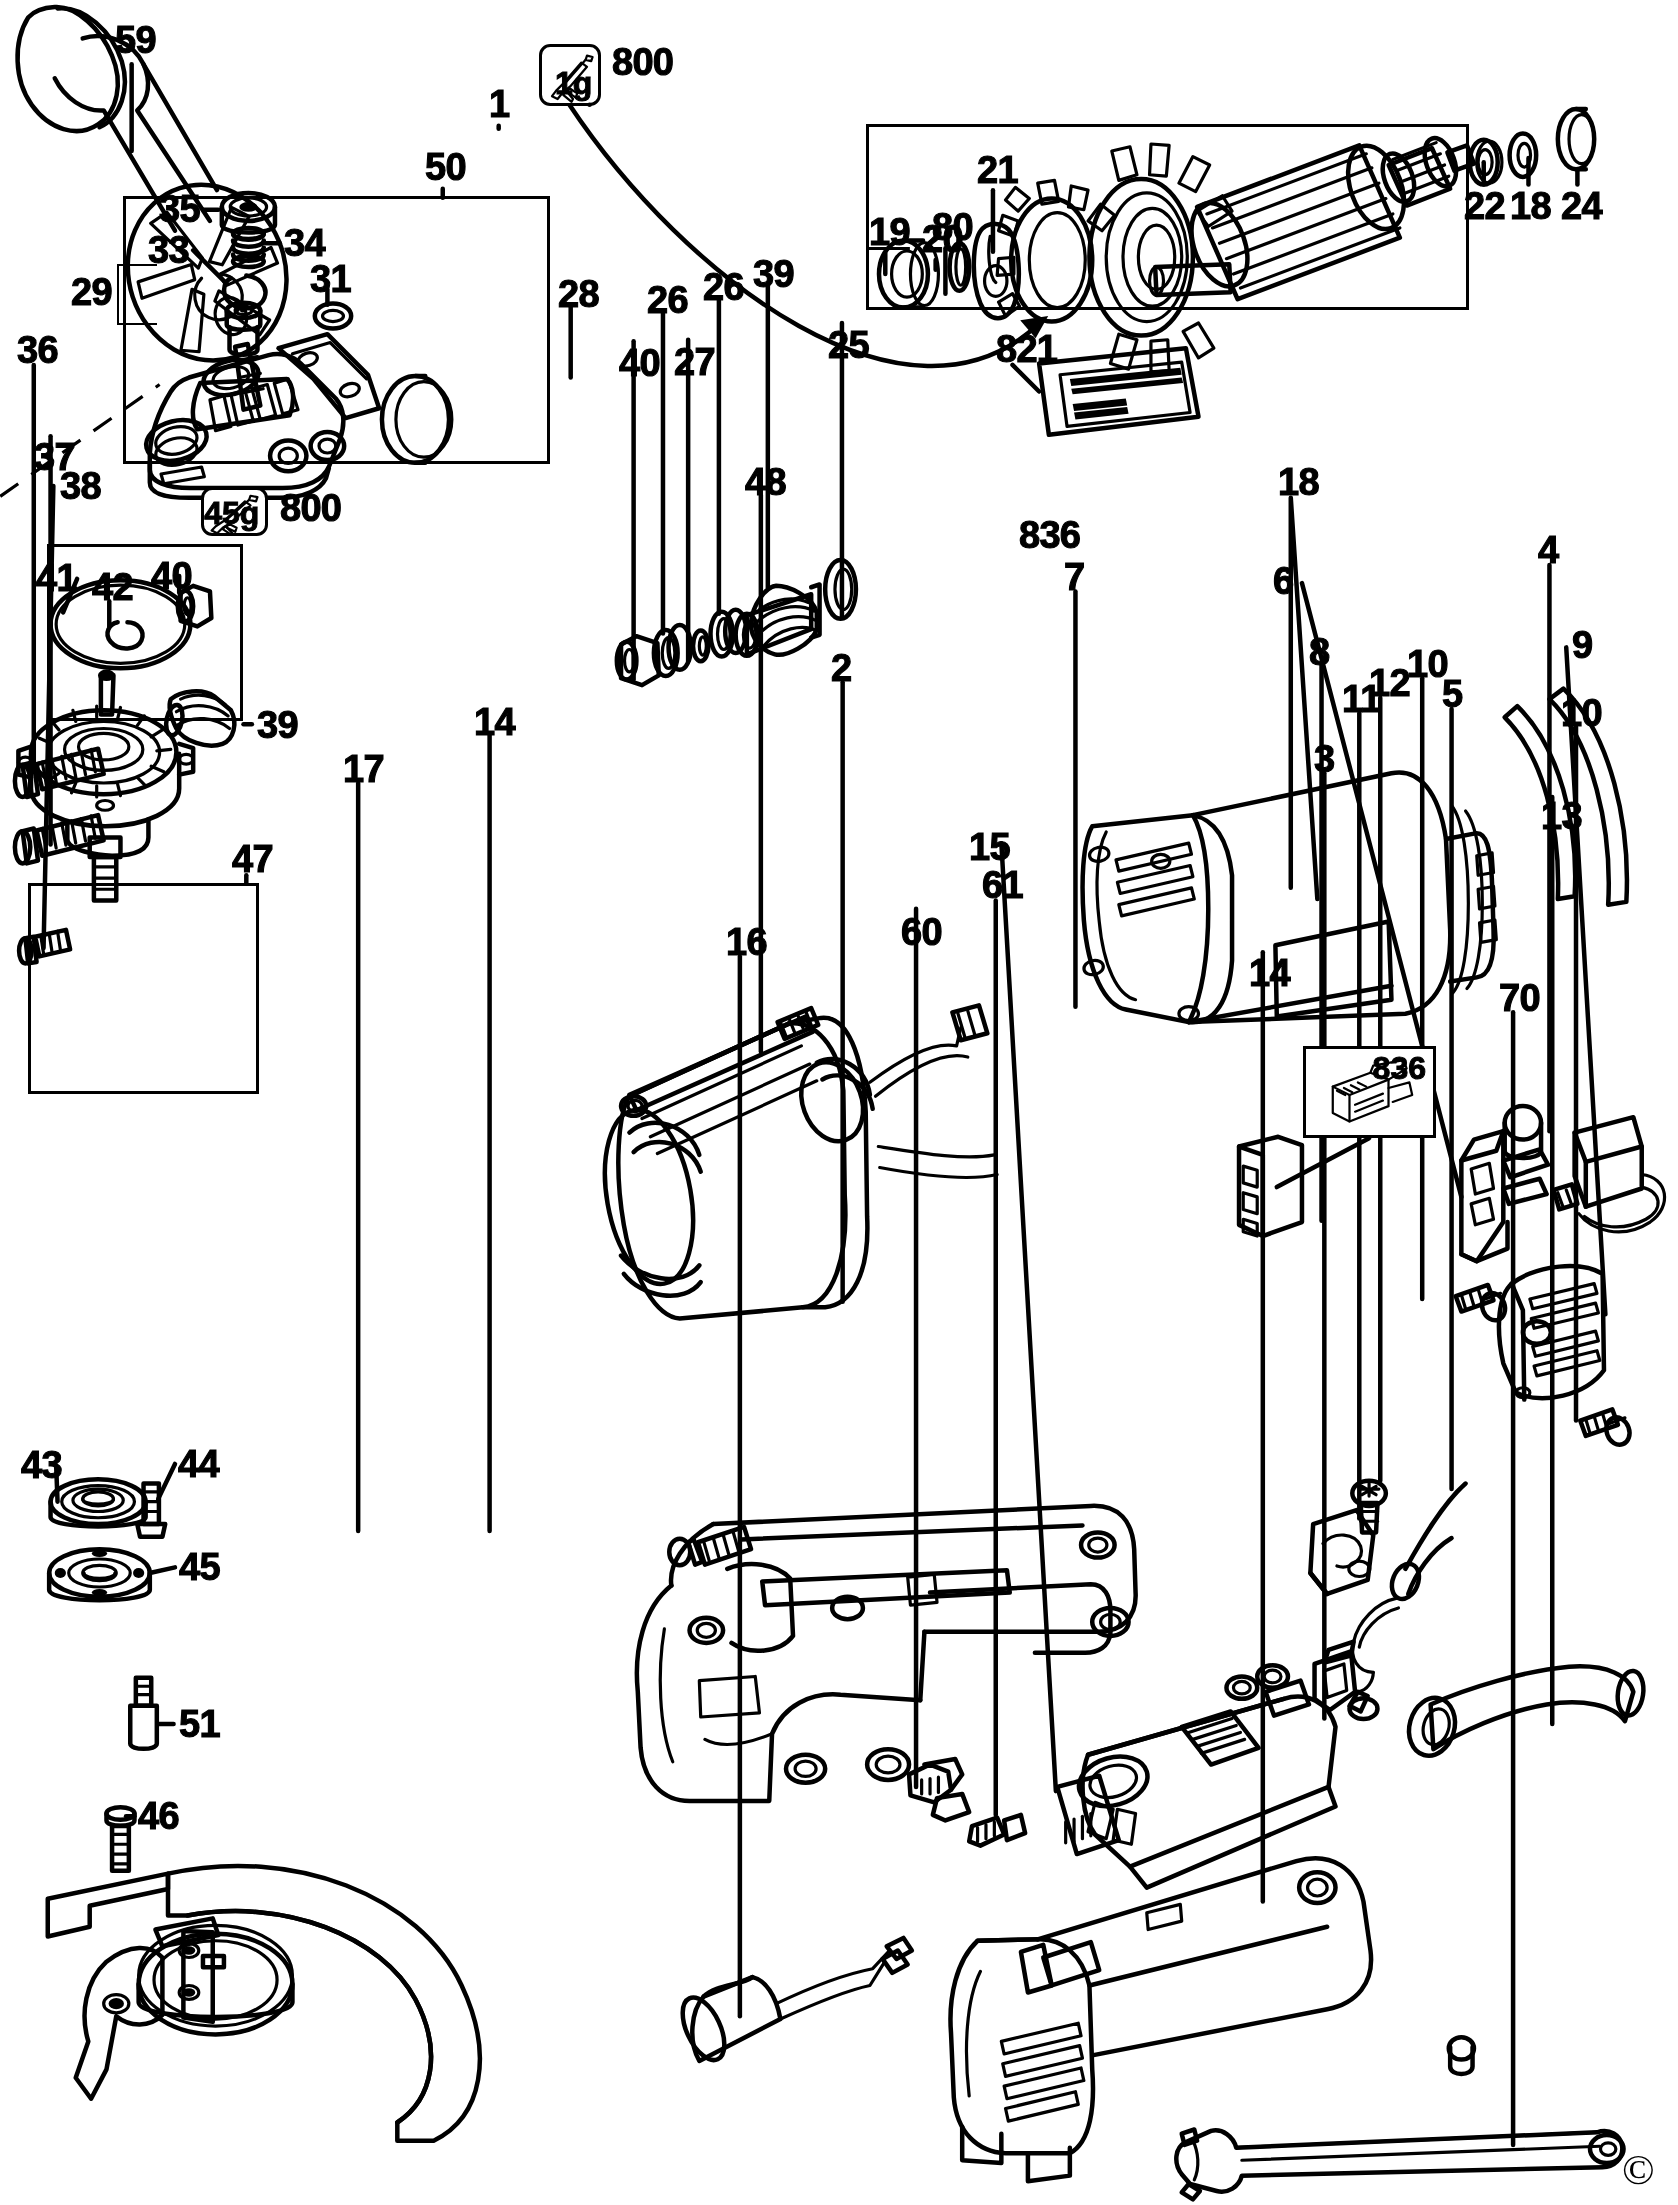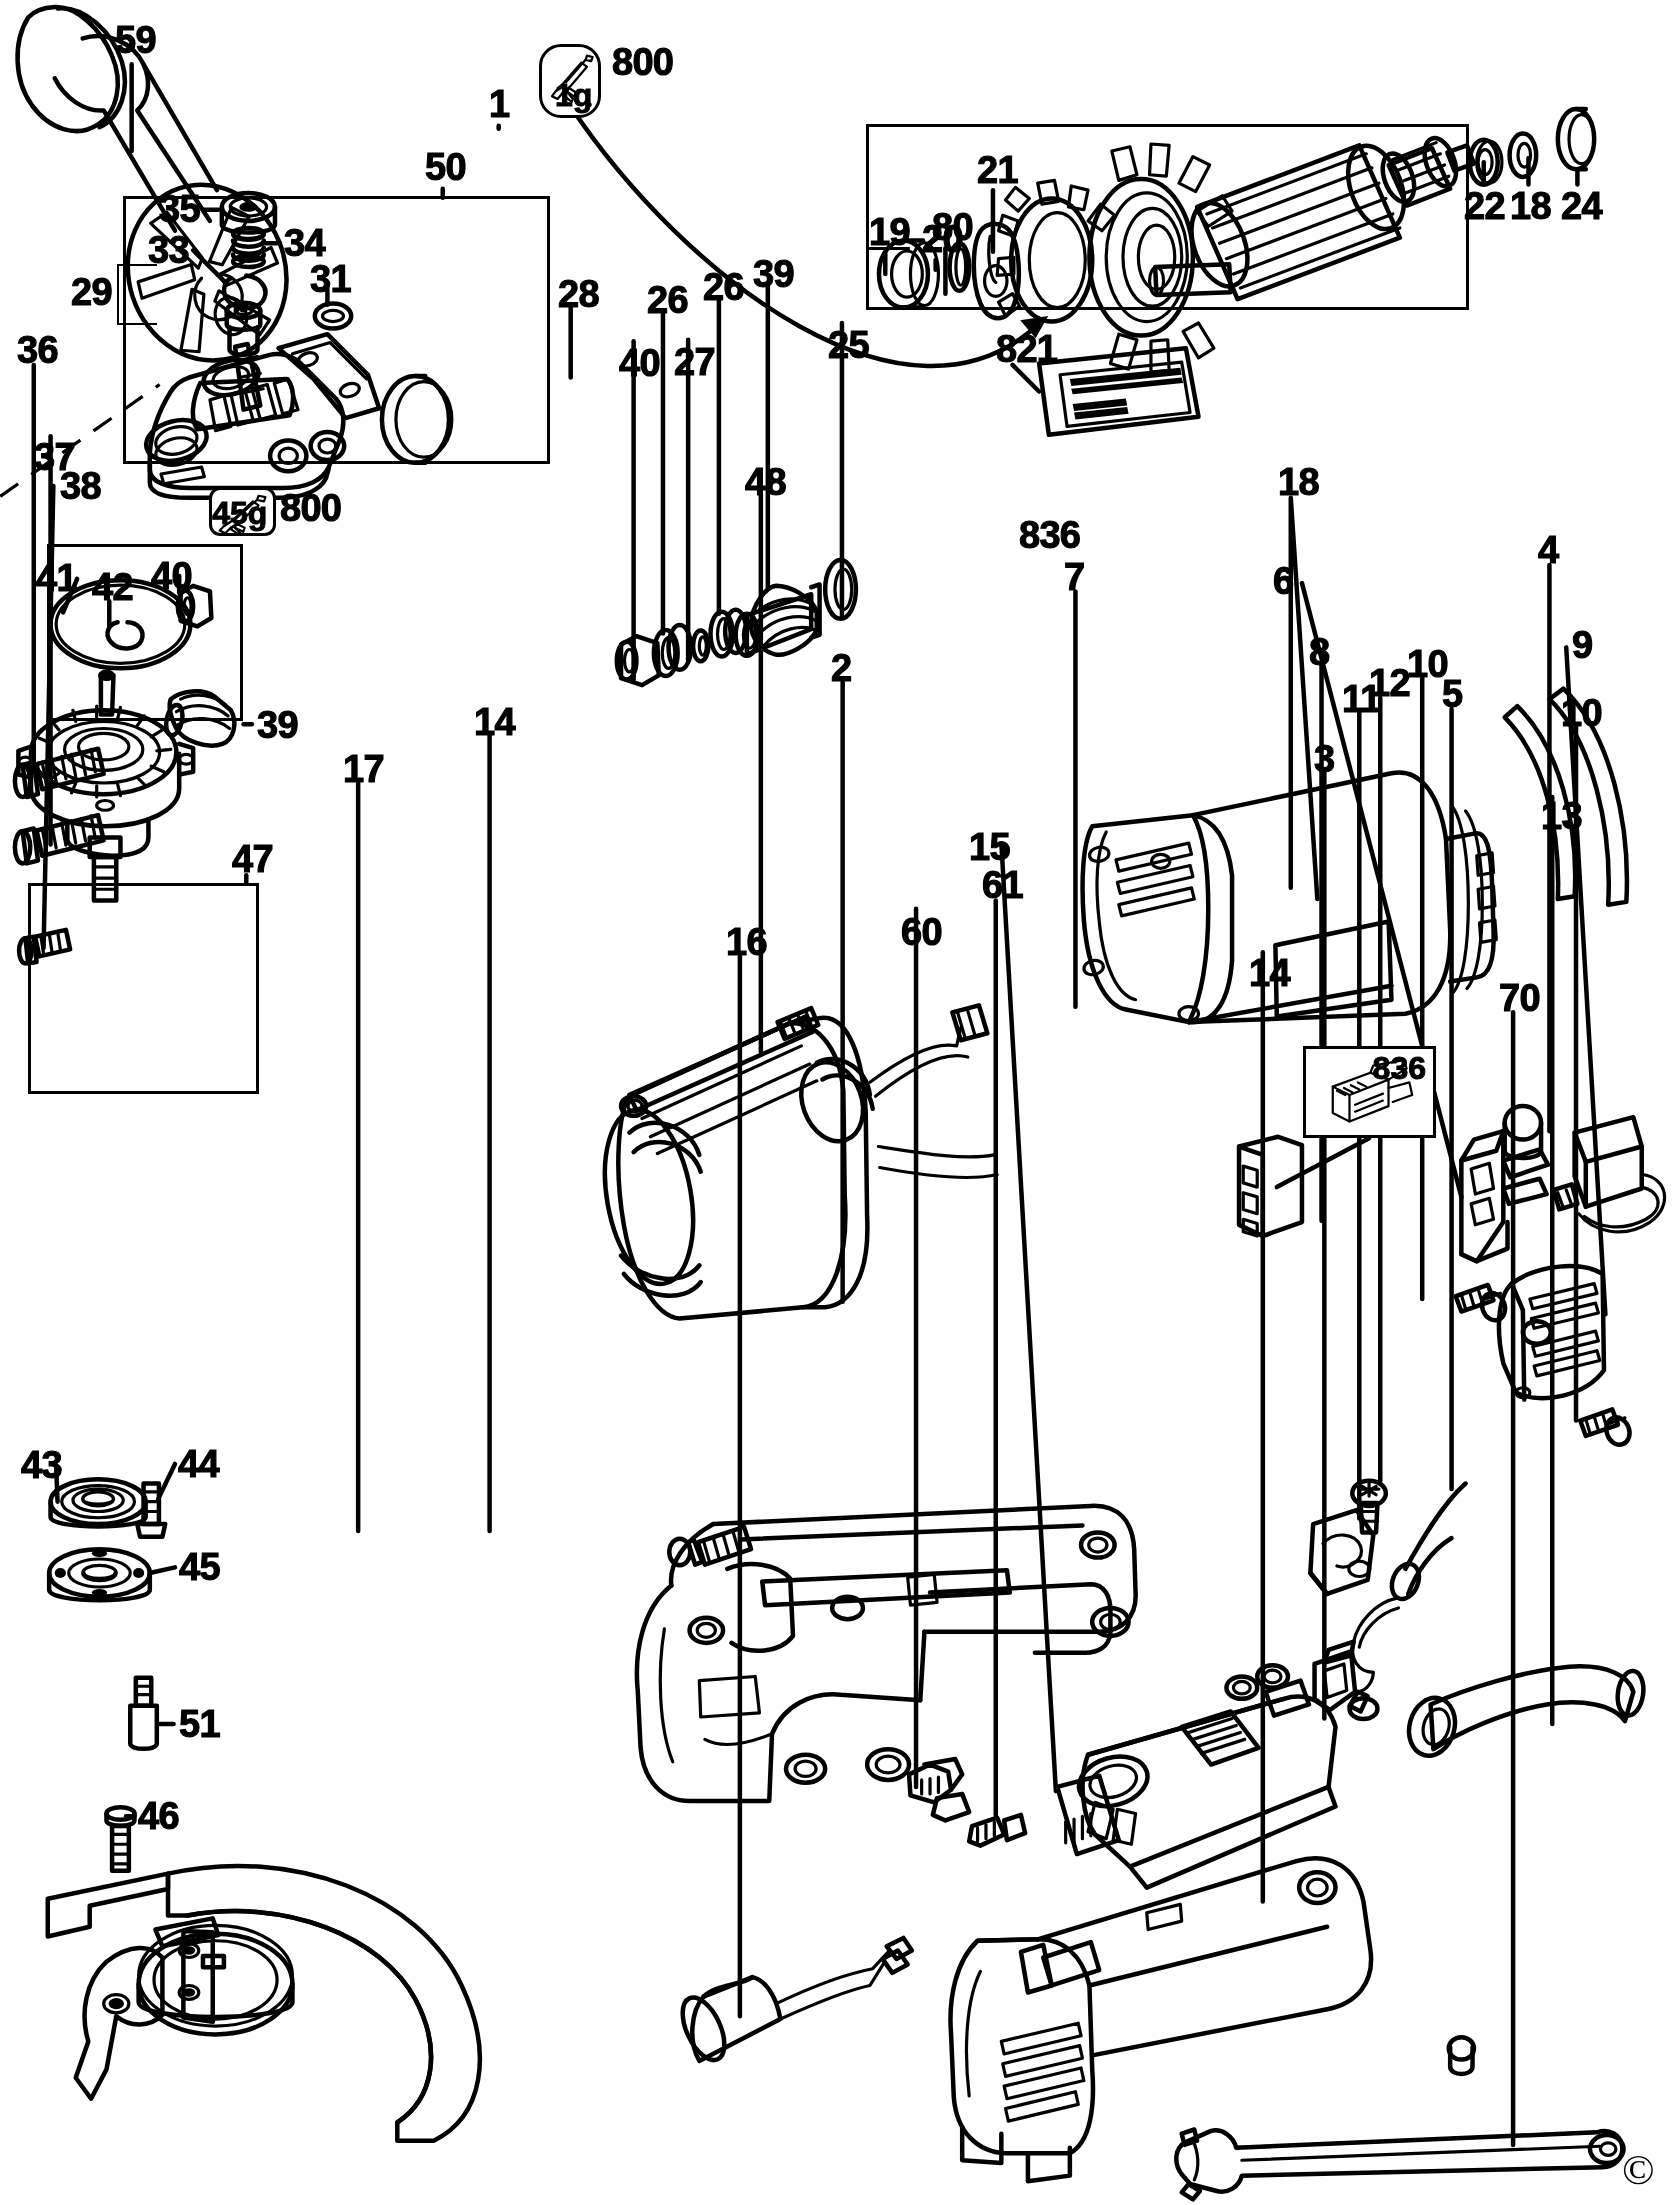--- a/index.html
+++ b/index.html
@@ -929,32 +929,32 @@
   </svg>
 
   <div class="gbox" style="left:866px;top:124px;width:603px;height:186px;"></div>
   <div class="gbox" style="left:123px;top:196px;width:427px;height:268px;"></div>
   <div class="gbox" style="left:47px;top:544px;width:196px;height:177px;"></div>
   <div class="gbox" style="left:28px;top:883px;width:231px;height:211px;"></div>
 
   <div style="position:absolute;left:117px;top:264px;width:38px;height:57px;
               border:2.8px solid #000;border-right:none;"></div>
 
-  <div class="gnote" style="left:539px;top:44px;width:62px;height:74px;border-radius:22px;">
+  <div class="gnote" style="left:539px;top:44px;width:62px;height:62px;">
     <svg width="56" height="56" viewBox="0 0 80 80">
       <path class="pt" d="M60 8 L68 10 L66 16 L58 14Z"></path>
       <path class="pt" d="M58 14 L30 46"></path>
       <path class="pt" d="M52 18 L26 48 L16 58 L10 66 L18 70 L26 60 L36 52 L60 24Z"></path>
       <path class="pt" d="M34 54 L46 62 L44 68 L32 60Z"></path>
       <path class="pt" d="M30 58 L40 70 L38 74 L26 64Z"></path>
     </svg>
     <span class="gtxt">1g</span>
   </div>
 
-  <div class="gnote" style="left:201px;top:487px;width:67px;height:49px;margin-left:8px;">
+  <div class="gnote" style="left:201px;top:487px;width:67px;height:49px;">
     <svg width="62" height="43" viewBox="0 0 88 62">
       <path class="pt" d="M62 4 L72 6 L70 12 L60 10Z"></path>
       <path class="pt" d="M60 10 L28 38"></path>
       <path class="pt" d="M54 12 L24 40 L12 48 L6 54 L14 58 L22 50 L32 44 L62 18Z"></path>
       <path class="pt" d="M30 44 L42 50 L40 56 L28 50Z"></path>
       <path class="pt" d="M26 48 L36 58 L34 60 L22 52Z"></path>
     </svg>
     <span class="gtxt">45g</span>
   </div>
 

